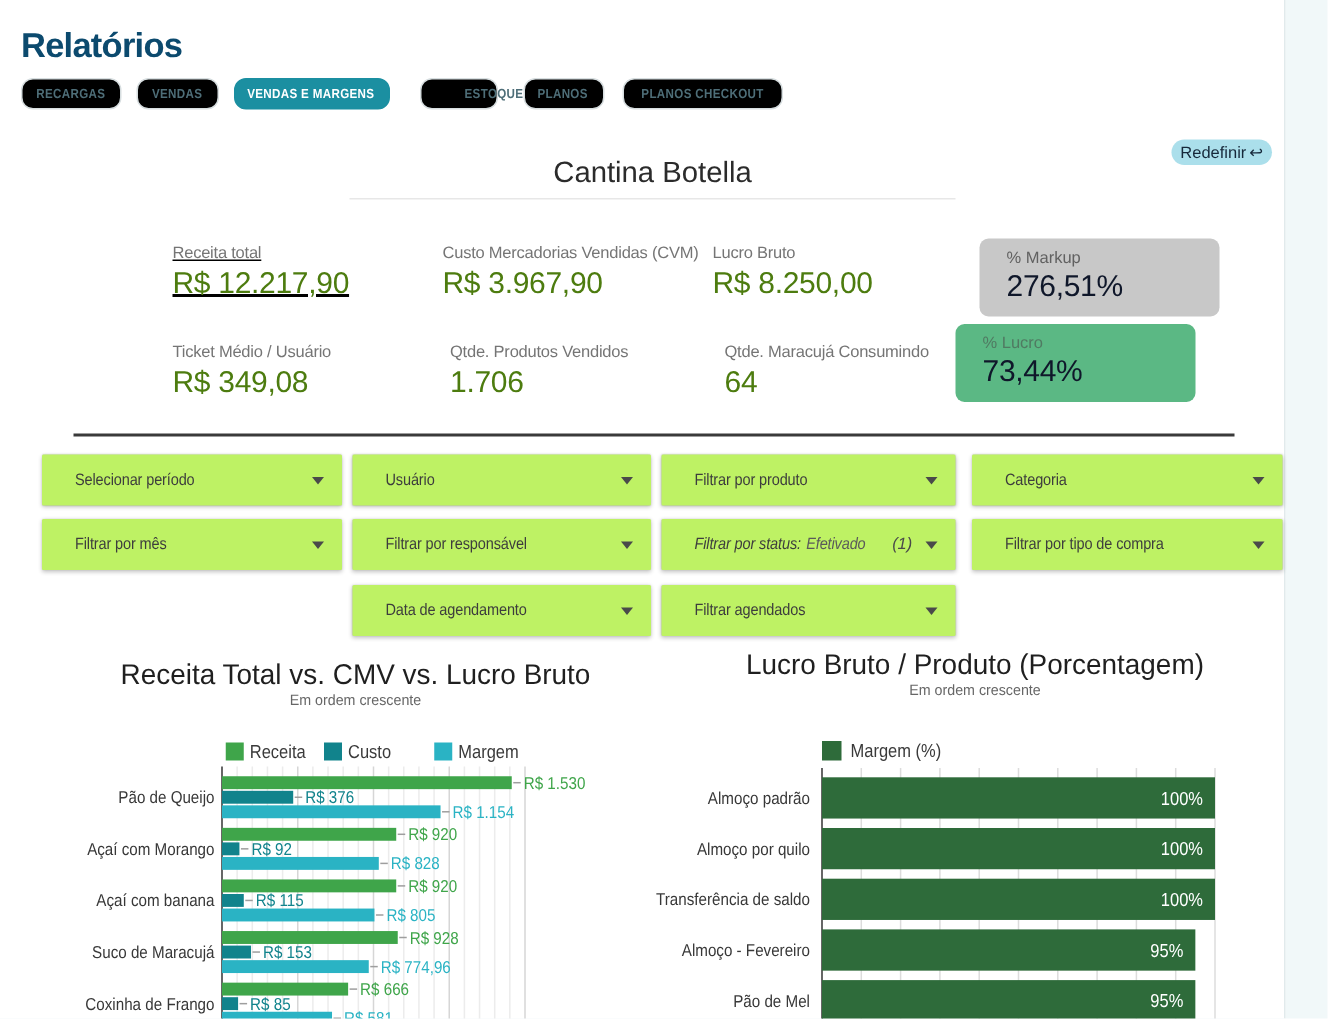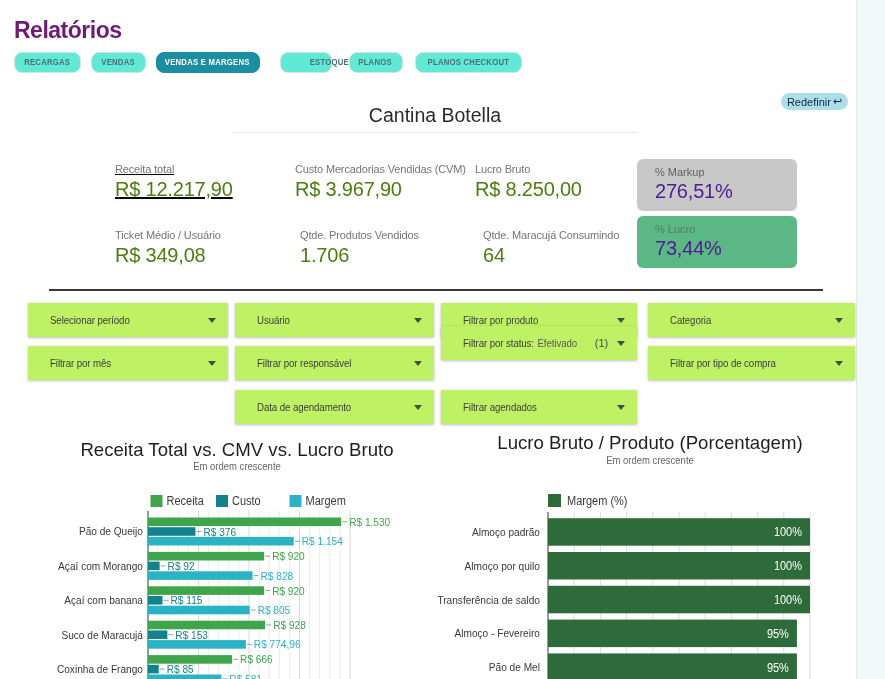--- a/index.html
+++ b/index.html
@@ -9,27 +9,27 @@
     font-family:"Liberation Sans", sans-serif;
     position:relative;
     -webkit-font-smoothing:antialiased;
   }
   .content {
     position:absolute; left:0; top:0; width:857px; height:679px;
     background:#ffffff; border-right:1px solid #e1eaec;
   }
   .page-title {
     position:absolute; left:14px; top:17px;
-    font-size:23px; font-weight:700; color:#701a75; letter-spacing:-0.5px;
+    font-size:23px; font-weight:700; color:#0c4a6e; letter-spacing:-0.5px;
   }
   .tabs { position:absolute; left:0; top:0; }
   .tab {
     position:absolute; top:51.5px; height:21px;
     border:1px solid #d7dee0; border-radius:8px;
-    background:#5eead4; color:#4e6e78;
+    background:#000000; color:#4e6e78;
     display:flex; align-items:center; justify-content:center;
     font-size:8.8px; font-weight:700; letter-spacing:0.25px;
     cursor:pointer; white-space:nowrap;
   }
   .tab > span { display:inline-block; transform:scaleX(0.88); transform-origin:center; }
   .tab.active {
     background:#1b8fa1; border-color:#1b8fa1; color:#ffffff;
   }
   .reset-btn {
     position:absolute; left:781px; top:93px; width:67px; height:17px;
@@ -44,21 +44,21 @@
     font-size:19.5px; line-height:19px; color:#2b2b2b; font-weight:400;
   }
   .stat { position:absolute; }
   .stat .slabel { font-size:11px; color:#757575; display:block; letter-spacing:-0.15px; }
   .stat .svalue { font-size:20px; color:#4d7c0f; display:block; margin-top:3px; letter-spacing:-0.2px; }
   .hstat {
     position:absolute; left:637px; width:160px; height:52px;
     border-radius:6px; padding:7px 0 0 18px;
   }
   .hstat .slabel { font-size:11px; display:block; }
-  .hstat .svalue { font-size:20px; color:#4c1d95; display:block; margin-top:2px; letter-spacing:-0.2px; }
+  .hstat .svalue { font-size:20px; color:#0f172a; display:block; margin-top:2px; letter-spacing:-0.2px; }
   .divider { position:absolute; left:49px; top:289px; width:774px; height:2px; background:#3a3a3a; }
   .filter {
     position:absolute; height:34px; background:#bef264;
     box-shadow:0 1px 3px rgba(0,0,0,0.24), 0 0 1px rgba(0,0,0,0.12);
     border-radius:1px;
     display:flex; align-items:center; padding-left:22px;
     font-size:11px; color:#3d3d3d; cursor:pointer; letter-spacing:-0.1px;
   }
   .filter .ftext { display:inline-block; transform:scaleX(0.88); transform-origin:left center; white-space:nowrap; }
   .filter .fvalue { color:#5a5a5a; margin-left:4px; }
@@ -124,21 +124,21 @@
       <div class="stat" style="left: 300px; top: 229px;">
         <span class="slabel">Qtde. Produtos Vendidos</span>
         <span class="svalue">1.706</span>
       </div>
       <div class="stat" style="left: 483px; top: 229px;">
         <span class="slabel">Qtde. Maracujá Consumindo</span>
         <span class="svalue">64</span>
       </div>
     </div>
   <div id="hstats">
-      <div class="hstat" style="top: 159px; background: rgb(200, 200, 200);">
+      <div class="hstat" style="top: 159px; background: rgb(200, 200, 200); margin-left: 16px;">
         <span class="slabel" style="color: rgb(97, 97, 97);">% Markup</span>
         <span class="svalue">276,51%</span>
       </div>
       <div class="hstat" style="top: 216px; background: rgb(91, 184, 132);">
         <span class="slabel" style="color: rgb(80, 122, 98);">% Lucro</span>
         <span class="svalue">73,44%</span>
       </div>
     </div>
 
   <div class="divider" style="background: rgb(58, 58, 58);"></div>
@@ -161,21 +161,21 @@
         <span class="caret"></span>
       </div>
       <div class="filter" style="left: 28px; top: 346px; width: 200px;">
         <span class="ftext"><span>Filtrar por mês</span></span>
         <span class="caret"></span>
       </div>
       <div class="filter" style="left: 235px; top: 346px; width: 199px;">
         <span class="ftext"><span>Filtrar por responsável</span></span>
         <span class="caret"></span>
       </div>
-      <div class="filter" style="left: 441px; top: 326px; width: 196px;">
+      <div class="filter" style="left: 441px; top: 346px; width: 196px; font-style: italic;">
         <span class="ftext"><span>Filtrar por status:</span><span class="fvalue">Efetivado</span></span>
         <span class="fcount">(1)</span>
         <span class="caret"></span>
       </div>
       <div class="filter" style="left: 648px; top: 346px; width: 207px;">
         <span class="ftext"><span>Filtrar por tipo de compra</span></span>
         <span class="caret"></span>
       </div>
       <div class="filter" style="left: 235px; top: 390px; width: 199px;">
         <span class="ftext"><span>Data de agendamento</span></span>

